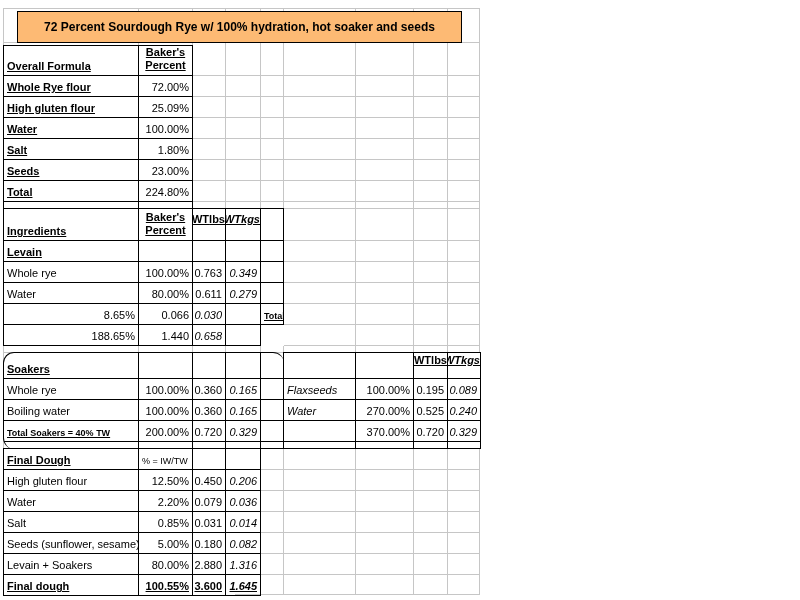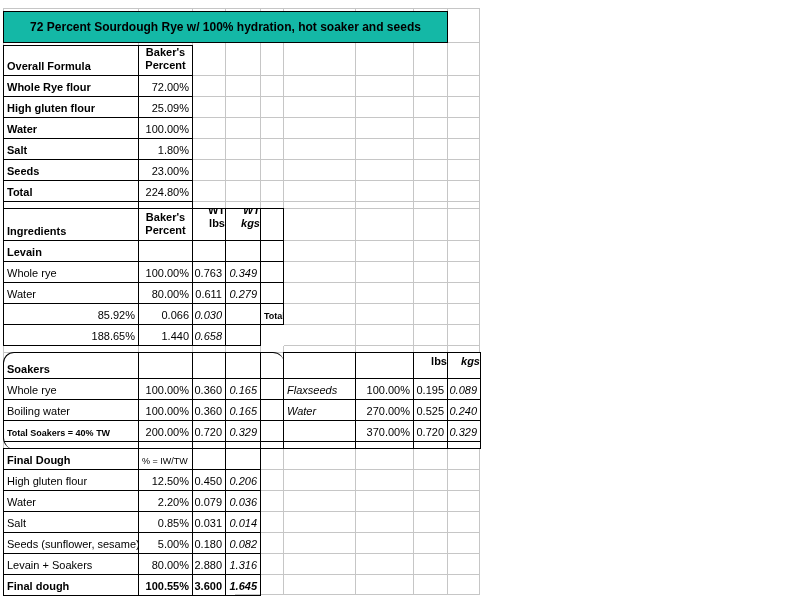--- a/index.html
+++ b/index.html
@@ -11,28 +11,28 @@
 
   
   .box { position:absolute; display:grid; background:#fff;
          border-top:1px solid #000; border-left:1px solid #000; }
   .c  { border-right:1px solid #000; border-bottom:1px solid #000;
         display:flex; align-items:flex-end; overflow:hidden; white-space:nowrap; }
   .lab { padding:0 1px 3px 3px; }
   .num { justify-content:flex-end; padding:0 3px 3px 1px; }
   .hc  { flex-direction:column; justify-content:flex-end; align-items:center;
          text-align:center; padding-bottom:3px; line-height:13px; }
-  .hl  { flex-direction:column; justify-content:flex-end; align-items:flex-end;
+  .hl  { flex-direction:row; justify-content:flex-end; align-items:center;
          padding:0 0 10px 3px; line-height:13px; }
-  .b { font-weight:bold; }
+  .b { font-weight:bold;text-decoration:underline; }
   .i { font-style:italic; }
   .sm { font-size:9px; }
 
-  #title-box { position:absolute; left:3px; top:11px; width:445px; height:32px;
-               background:#14b8a6; border:1px solid #000; display:flex;
+  #title-box { position:absolute; left:17px; top:11px; width:445px; height:32px;
+               background:#fdba74; border:1px solid #000; display:flex;
                align-items:center; justify-content:center;
                font-weight:bold; font-size:12px; }
 
   #overall-box { left:3px; top:45px; width:190px; height:164px;
                  grid-template-columns:135px 54px;
                  grid-template-rows:30px repeat(6,21px) 7px; }
   #levain-box { left:3px; top:208px; width:281px; height:138px;
                 grid-template-columns:135px 54px 33px 35px 23px;
                 grid-template-rows:32px repeat(5,21px); }
   #soakers-left-box { left:3px; top:352px; width:281px; height:97px;
@@ -112,21 +112,21 @@
   <div class="c num">0.763</div>
   <div class="c num i">0.349</div>
   <div class="c"></div>
 
   <div class="c lab">Water</div>
   <div class="c num">80.00%</div>
   <div class="c num">0.611</div>
   <div class="c num i">0.279</div>
   <div class="c"></div>
 
-  <div class="c num">85.92%</div>
+  <div class="c num">8.65%</div>
   <div class="c num">0.066</div>
   <div class="c num i">0.030</div>
   <div class="c"></div>
 
   <div class="c lab b sm">Total preferment = 40% TW</div>
   <div class="c num">188.65%</div>
   <div class="c num">1.440</div>
   <div class="c num i">0.658</div>
   <div class="c"></div>
 </div>

